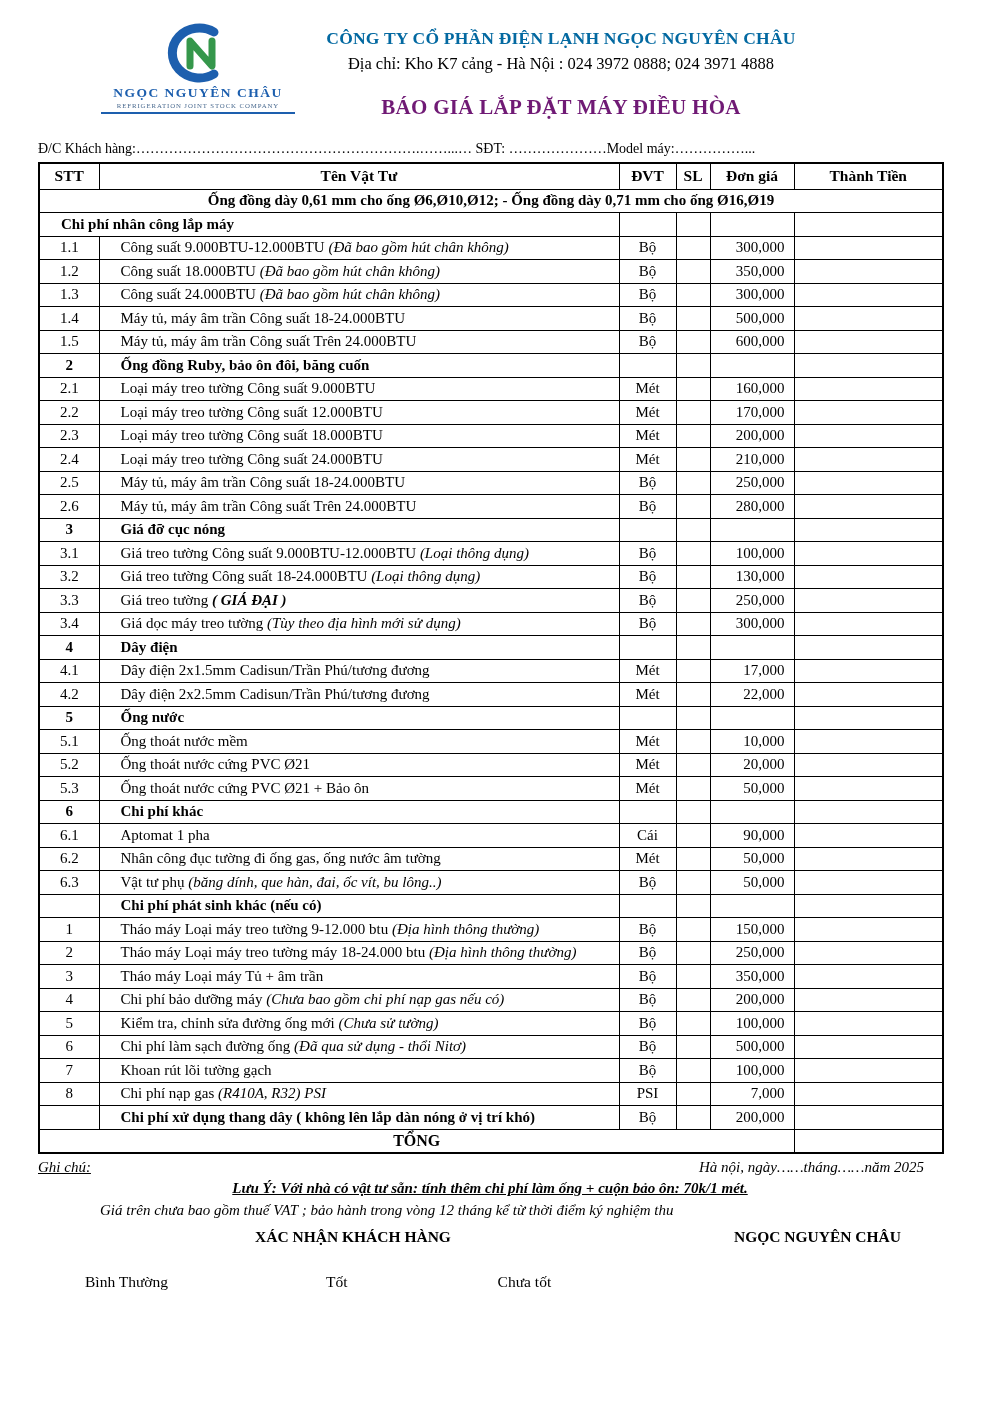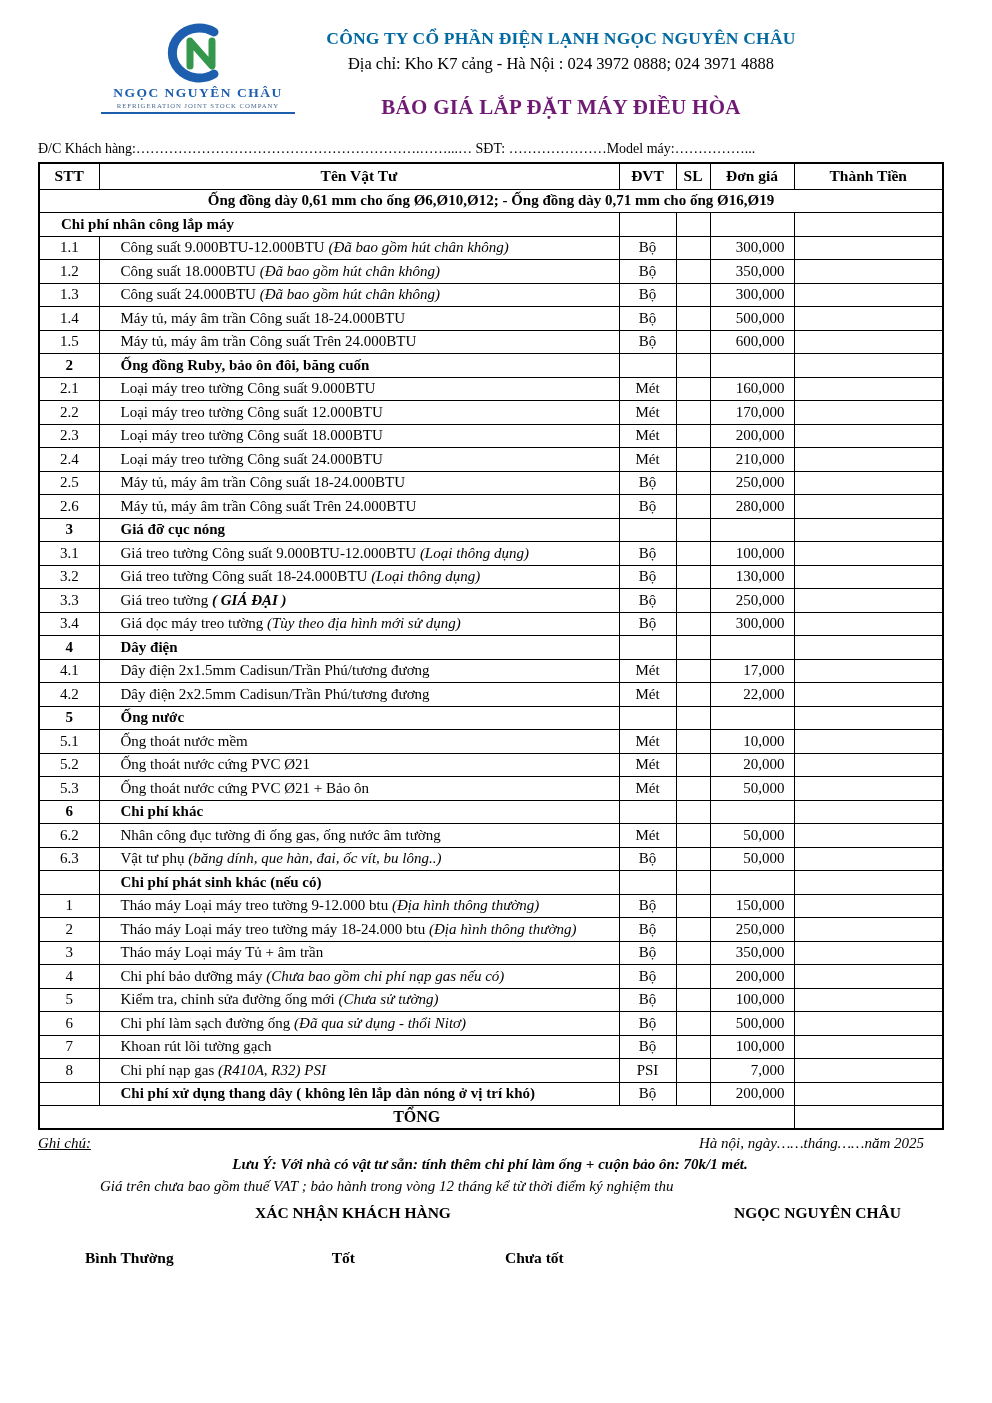--- a/index.html
+++ b/index.html
@@ -42,26 +42,26 @@
   td.total-label { text-align:center; font-weight:bold; font-size:16px; }
   .sec { font-weight:bold; }
   .note { font-style:italic; }
   .note.nb { font-weight:bold; }
 
   
   .footer { width:904px; font-size:15px; }
   .f-row1 { display:flex; justify-content:space-between; align-items:baseline; margin-top:5px; }
   .ghi-chu { font-weight:normal; font-style:italic; text-decoration:underline; font-size:15px; }
   .date-line { font-style:italic; margin-right:18px; font-size:15px; }
-  .luu-y { text-align:center; font-weight:bold; font-style:italic; margin-top:4px; font-size:15px; }
+  .luu-y { text-align:center; font-weight:bold; font-style:italic; text-decoration:underline; margin-top:4px; font-size:15px; }
   .vat-note { font-style:italic; margin-top:5px; margin-left:62px; font-size:15px; }
   .sign-row { display:flex; margin-top:9px; font-weight:bold; font-size:15.5px; }
   .sign-customer { margin-left:217px; }
   .sign-company { margin-left:auto; margin-right:41px; }
-  .ratings { display:flex; margin-top:27px; font-weight:bold; font-size:15.5px; }
+  .ratings { display:flex; margin-top:27px; font-weight:normal; font-size:15.5px; }
   .rate-1 { margin-left:47px; }
   .rate-2 { margin-left:158px; }
   .rate-3 { margin-left:150px; }
 </style>
 </head>
 <body>
 
 <div class="page">
 
   <div class="header">
@@ -310,20 +310,28 @@
         </tr>
         <tr>
           <td class="stt sec">6</td>
           <td class="name sec">Chi phí khác</td>
           <td class="dvt"></td>
           <td class="sl"></td>
           <td class="price"></td>
           <td class="total"></td>
         </tr>
         <tr>
+          <td class="stt">6.1</td>
+          <td class="name">Aptomat 1 pha</td>
+          <td class="dvt">Cái</td>
+          <td class="sl"></td>
+          <td class="price">90,000</td>
+          <td class="total"></td>
+        </tr>
+        <tr>
           <td class="stt">6.2</td>
           <td class="name">Nhân công đục tường đi ống gas, ống nước âm tường</td>
           <td class="dvt">Mét</td>
           <td class="sl"></td>
           <td class="price">50,000</td>
           <td class="total"></td>
         </tr>
         <tr>
           <td class="stt">6.3</td>
           <td class="name">Vật tư phụ <span class="note">(băng dính, que hàn, đai, ốc vít, bu lông..)</span></td>

